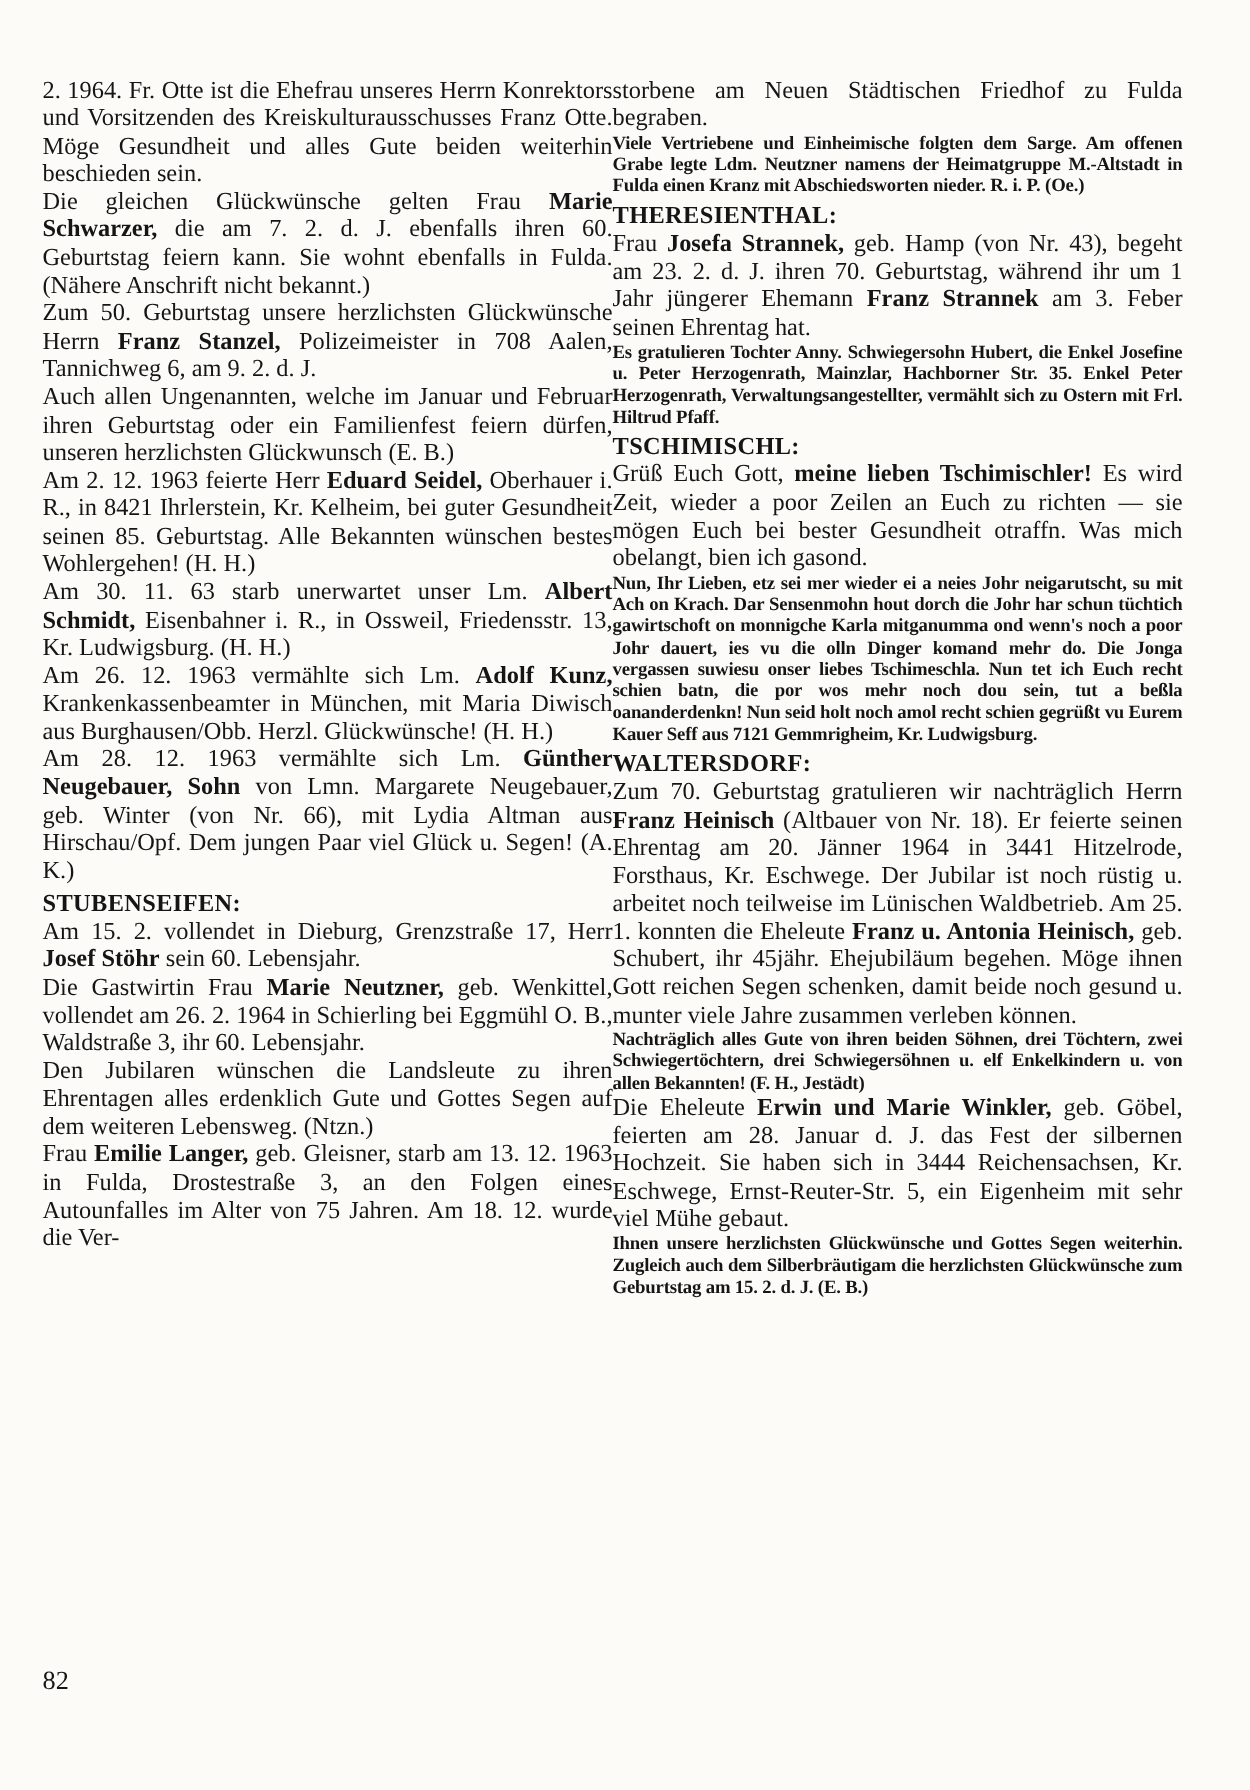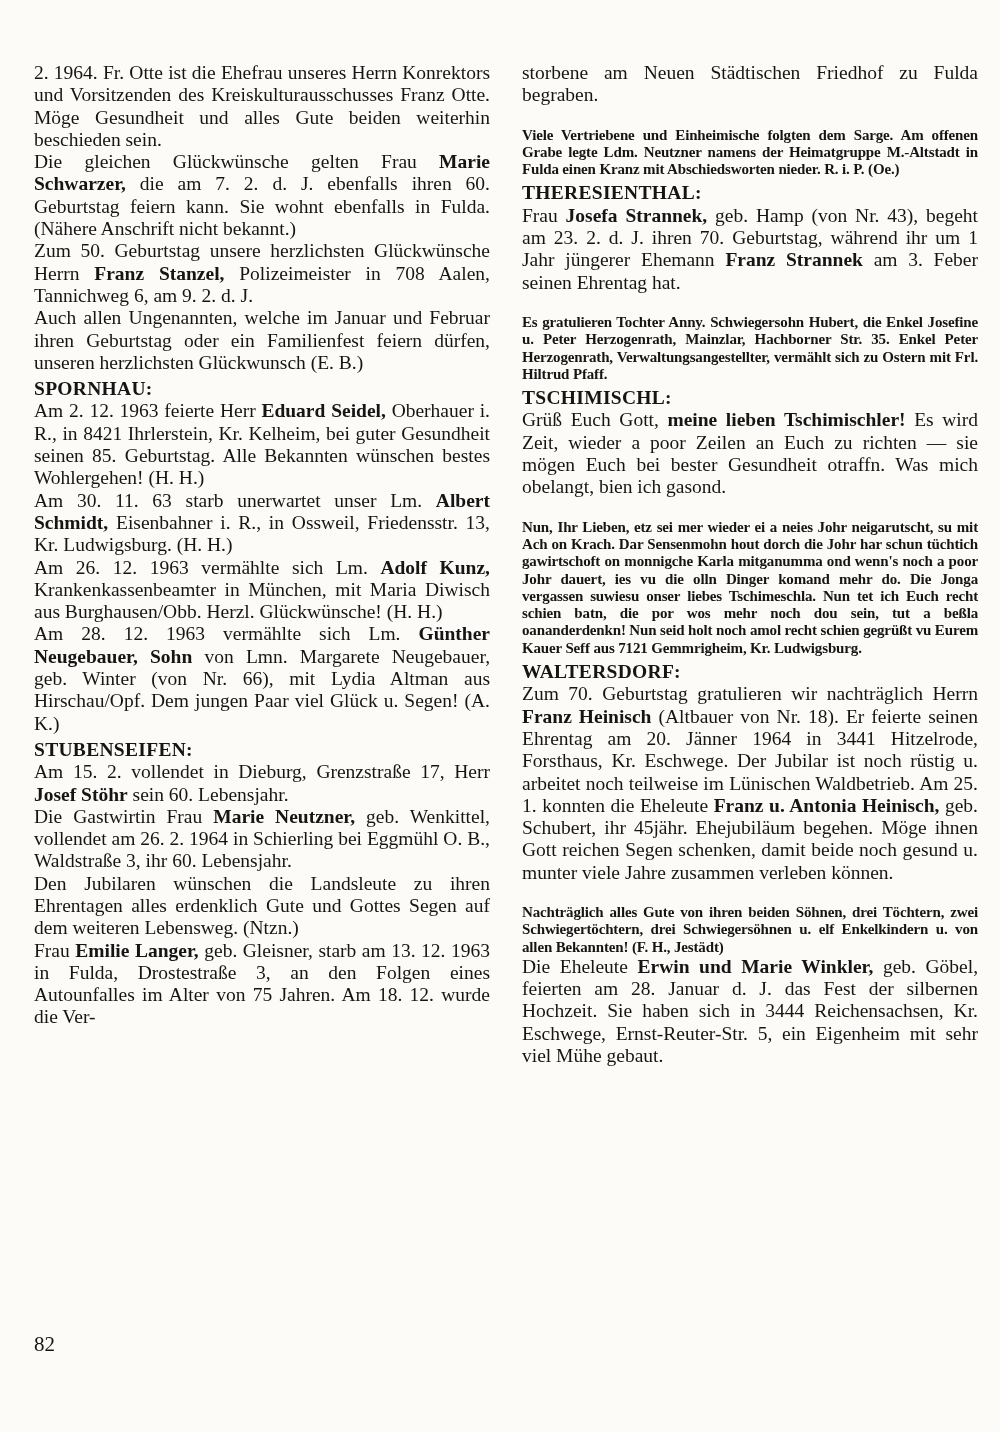--- a/index.html
+++ b/index.html
@@ -13,63 +13,61 @@
     hyphens: auto;
   }
   .page {
     position: relative;
     width: 1000px;
     height: 1432px;
     box-sizing: border-box;
     padding: 62px 22px 0 34px;
     overflow: hidden;
   }
-  .columns { display: flex; gap: 32px; }
+  .columns { display: flex; }
   .col { width: 456px; }
   p { margin: 0; }
   .body {
     font-size: 19.5px;
     line-height: 22.3px;
     text-align: justify;
   }
   .heading {
     font-size: 19.5px;
     line-height: 22.3px;
     font-weight: bold;
     margin-top: 4px;
     letter-spacing: 0.3px;
   }
   .fine {
     font-size: 15px;
     line-height: 17.3px;
     font-weight: bold;
     text-align: justify;
     letter-spacing: -0.15px;
-    margin-top: 20px;
   }
   .b { font-weight: bold; }
   .page-number {
     position: absolute;
     left: 34px;
     top: 1332px;
     font-size: 21px;
     font-weight: normal;
   }
 </style>
 </head>
 <body style="background: rgb(252, 251, 247); color: rgb(21, 21, 21);">
 
 <div class="page">
   <div class="columns">
     <div class="col">
         <p class="body"><span>2. 1964. Fr. Otte ist die Ehefrau unseres Herrn Konrektors und Vorsitzenden des Kreiskulturausschusses Franz Otte. Möge Gesundheit und alles Gute beiden weiterhin beschieden sein.</span></p>
         <p class="body"><span>Die gleichen Glückwünsche gelten Frau </span><span class="b">Marie Schwarzer,</span><span> die am 7. 2. d. J. ebenfalls ihren 60. Geburtstag feiern kann. Sie wohnt ebenfalls in Fulda. (Nähere Anschrift nicht bekannt.)</span></p>
         <p class="body"><span>Zum 50. Geburtstag unsere herzlichsten Glückwünsche Herrn </span><span class="b">Franz Stanzel,</span><span> Polizeimeister in 708 Aalen, Tannichweg 6, am 9. 2. d. J.</span></p>
         <p class="body"><span>Auch allen Ungenannten, welche im Januar und Februar ihren Geburtstag oder ein Familienfest feiern dürfen, unseren herzlichsten Glückwunsch (E. B.)</span></p>
-        <p class="heading"><span class="b">SPORNHAU:</span></p>
         <p class="body"><span>Am 2. 12. 1963 feierte Herr </span><span class="b">Eduard Seidel,</span><span> Oberhauer i. R., in 8421 Ihrlerstein, Kr. Kelheim, bei guter Gesundheit seinen 85. Geburtstag. Alle Bekannten wünschen bestes Wohlergehen! (H. H.)</span></p>
         <p class="body"><span>Am 30. 11. 63 starb unerwartet unser Lm. </span><span class="b">Albert Schmidt,</span><span> Eisenbahner i. R., in Ossweil, Friedensstr. 13, Kr. Ludwigsburg. (H. H.)</span></p>
         <p class="body"><span>Am 26. 12. 1963 vermählte sich Lm. </span><span class="b">Adolf Kunz,</span><span> Krankenkassenbeamter in München, mit Maria Diwisch aus Burghausen/Obb. Herzl. Glückwünsche! (H. H.)</span></p>
         <p class="body"><span>Am 28. 12. 1963 vermählte sich Lm. </span><span class="b">Günther Neugebauer, Sohn</span><span> von Lmn. Margarete Neugebauer, geb. Winter (von Nr. 66), mit Lydia Altman aus Hirschau/Opf. Dem jungen Paar viel Glück u. Segen! (A. K.)</span></p>
         <p class="heading"><span class="b">STUBENSEIFEN:</span></p>
         <p class="body"><span>Am 15. 2. vollendet in Dieburg, Grenzstraße 17, Herr </span><span class="b">Josef Stöhr</span><span> sein 60. Lebensjahr.</span></p>
         <p class="body"><span>Die Gastwirtin Frau </span><span class="b">Marie Neutzner,</span><span> geb. Wenkittel, vollendet am 26. 2. 1964 in Schierling bei Eggmühl O. B., Waldstraße 3, ihr 60. Lebensjahr.</span></p>
         <p class="body"><span>Den Jubilaren wünschen die Landsleute zu ihren Ehrentagen alles erdenklich Gute und Gottes Segen auf dem weiteren Lebensweg. (Ntzn.)</span></p>
         <p class="body"><span>Frau </span><span class="b">Emilie Langer,</span><span> geb. Gleisner, starb am 13. 12. 1963 in Fulda, Drostestraße 3, an den Folgen eines Autounfalles im Alter von 75 Jahren. Am 18. 12. wurde die Ver-</span></p>
       </div>
@@ -79,16 +77,17 @@
         <p class="heading"><span class="b">THERESIENTHAL:</span></p>
         <p class="body"><span>Frau </span><span class="b">Josefa Strannek,</span><span> geb. Hamp (von Nr. 43), begeht am 23. 2. d. J. ihren 70. Geburtstag, während ihr um 1 Jahr jüngerer Ehemann </span><span class="b">Franz Strannek</span><span> am 3. Feber seinen Ehrentag hat.</span></p>
         <p class="fine"><span>Es gratulieren Tochter Anny. Schwiegersohn Hubert, die Enkel Josefine u. Peter Herzogenrath, Mainzlar, Hachborner Str. 35. Enkel Peter Herzogenrath, Verwaltungsangestellter, vermählt sich zu Ostern mit Frl. Hiltrud Pfaff.</span></p>
         <p class="heading"><span class="b">TSCHIMISCHL:</span></p>
         <p class="body"><span>Grüß Euch Gott, </span><span class="b">meine lieben Tschimischler!</span><span> Es wird Zeit, wieder a poor Zeilen an Euch zu richten — sie mögen Euch bei bester Gesundheit otraffn. Was mich obelangt, bien ich gasond.</span></p>
         <p class="fine"><span>Nun, Ihr Lieben, etz sei mer wieder ei a neies Johr neigarutscht, su mit Ach on Krach. Dar Sensenmohn hout dorch die Johr har schun tüchtich gawirtschoft on monnigche Karla mitganumma ond wenn's noch a poor Johr dauert, ies vu die olln Dinger komand mehr do. Die Jonga vergassen suwiesu onser liebes Tschimeschla. Nun tet ich Euch recht schien batn, die por wos mehr noch dou sein, tut a beßla oananderdenkn! Nun seid holt noch amol recht schien gegrüßt vu Eurem </span><span class="b">Kauer Seff</span><span> aus 7121 Gemmrigheim, Kr. Ludwigsburg.</span></p>
         <p class="heading"><span class="b">WALTERSDORF:</span></p>
         <p class="body"><span>Zum 70. Geburtstag gratulieren wir nachträglich Herrn </span><span class="b">Franz Heinisch</span><span> (Altbauer von Nr. 18). Er feierte seinen Ehrentag am 20. Jänner 1964 in 3441 Hitzelrode, Forsthaus, Kr. Eschwege. Der Jubilar ist noch rüstig u. arbeitet noch teilweise im Lünischen Waldbetrieb. Am 25. 1. konnten die Eheleute </span><span class="b">Franz u. Antonia Heinisch,</span><span> geb. Schubert, ihr 45jähr. Ehejubiläum begehen. Möge ihnen Gott reichen Segen schenken, damit beide noch gesund u. munter viele Jahre zusammen verleben können.</span></p>
         <p class="fine"><span>Nachträglich alles Gute von ihren beiden Söhnen, drei Töchtern, zwei Schwiegertöchtern, drei Schwiegersöhnen u. elf Enkelkindern u. von allen Bekannten! (F. H., Jestädt)</span></p>
         <p class="body"><span>Die Eheleute </span><span class="b">Erwin und Marie Winkler,</span><span> geb. Göbel, feierten am 28. Januar d. J. das Fest der silbernen Hochzeit. Sie haben sich in 3444 Reichensachsen, Kr. Eschwege, Ernst-Reuter-Str. 5, ein Eigenheim mit sehr viel Mühe gebaut.</span></p>
+        <p class="fine"><span>Ihnen unsere herzlichsten Glückwünsche und Gottes Segen weiterhin. Zugleich auch dem Silberbräutigam die herzlichsten Glückwünsche zum Geburtstag am 15. 2. d. J. (E. B.)</span></p>
       </div>
   </div>
   <div class="page-number">82</div>
 </div>
 
 </body></html>

